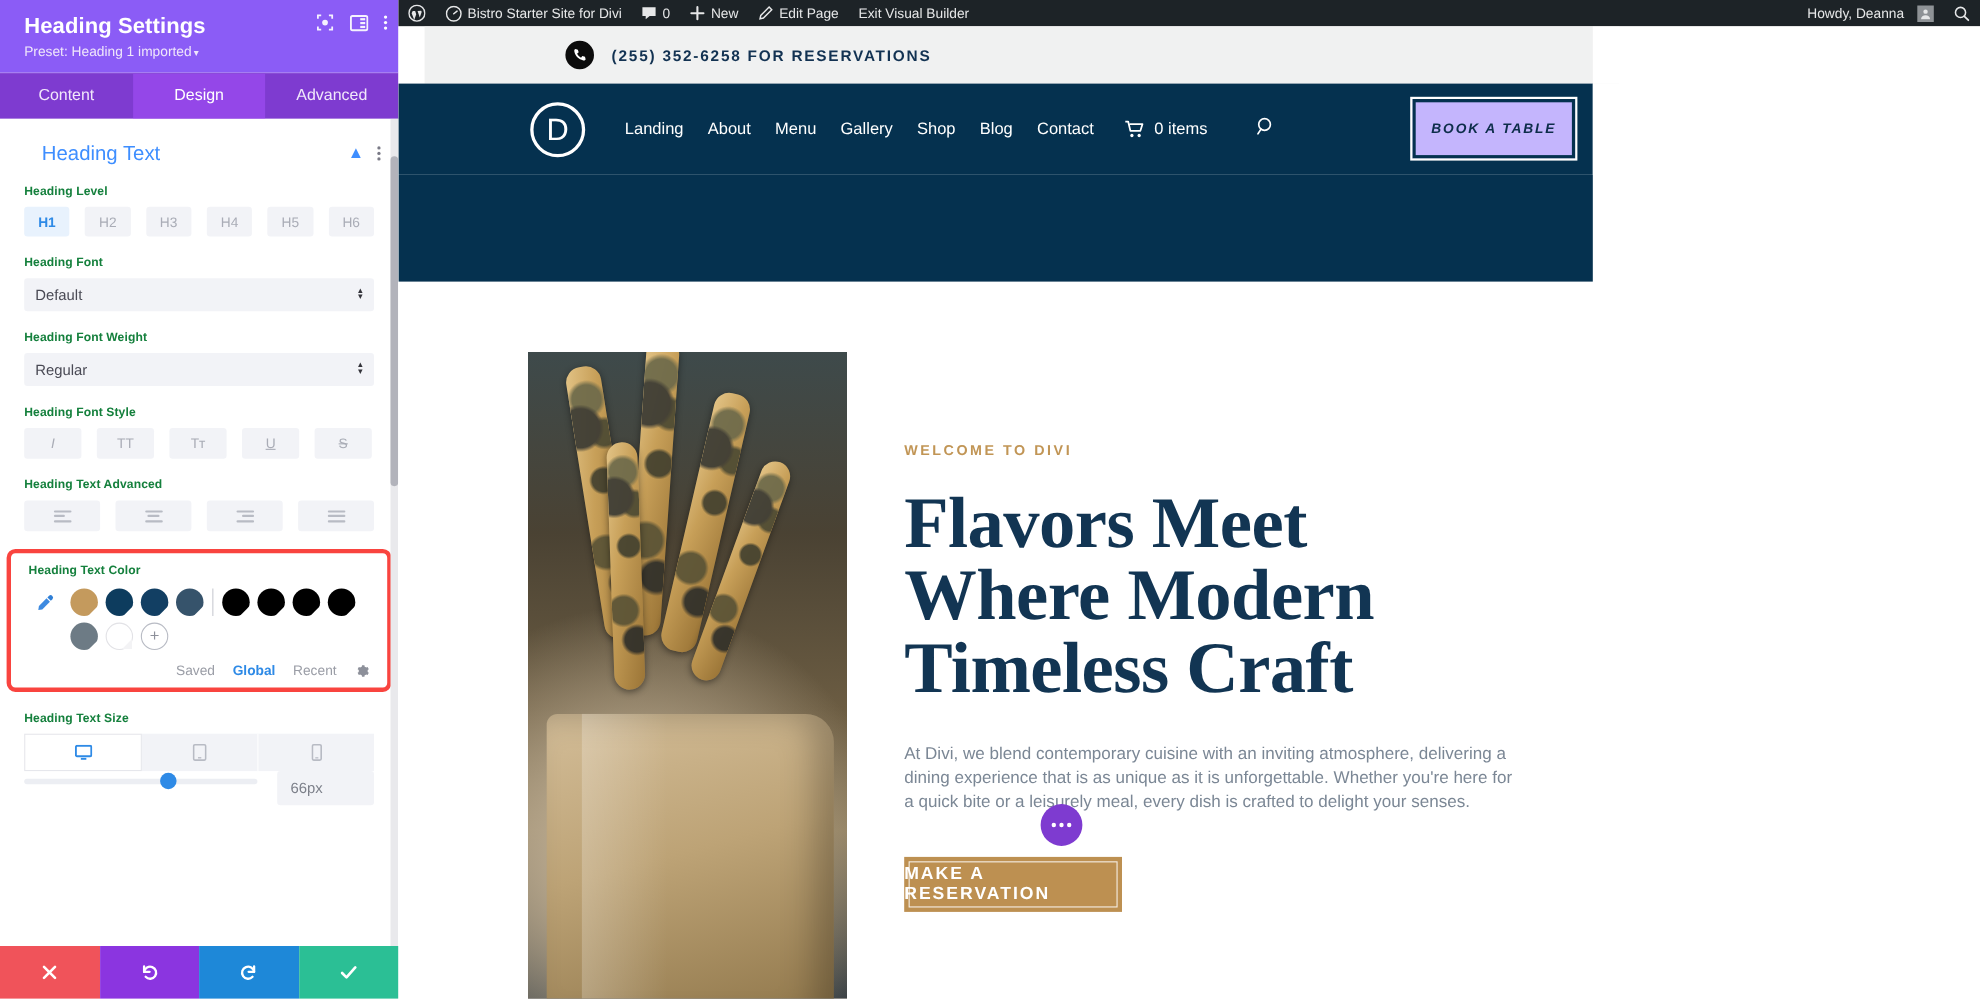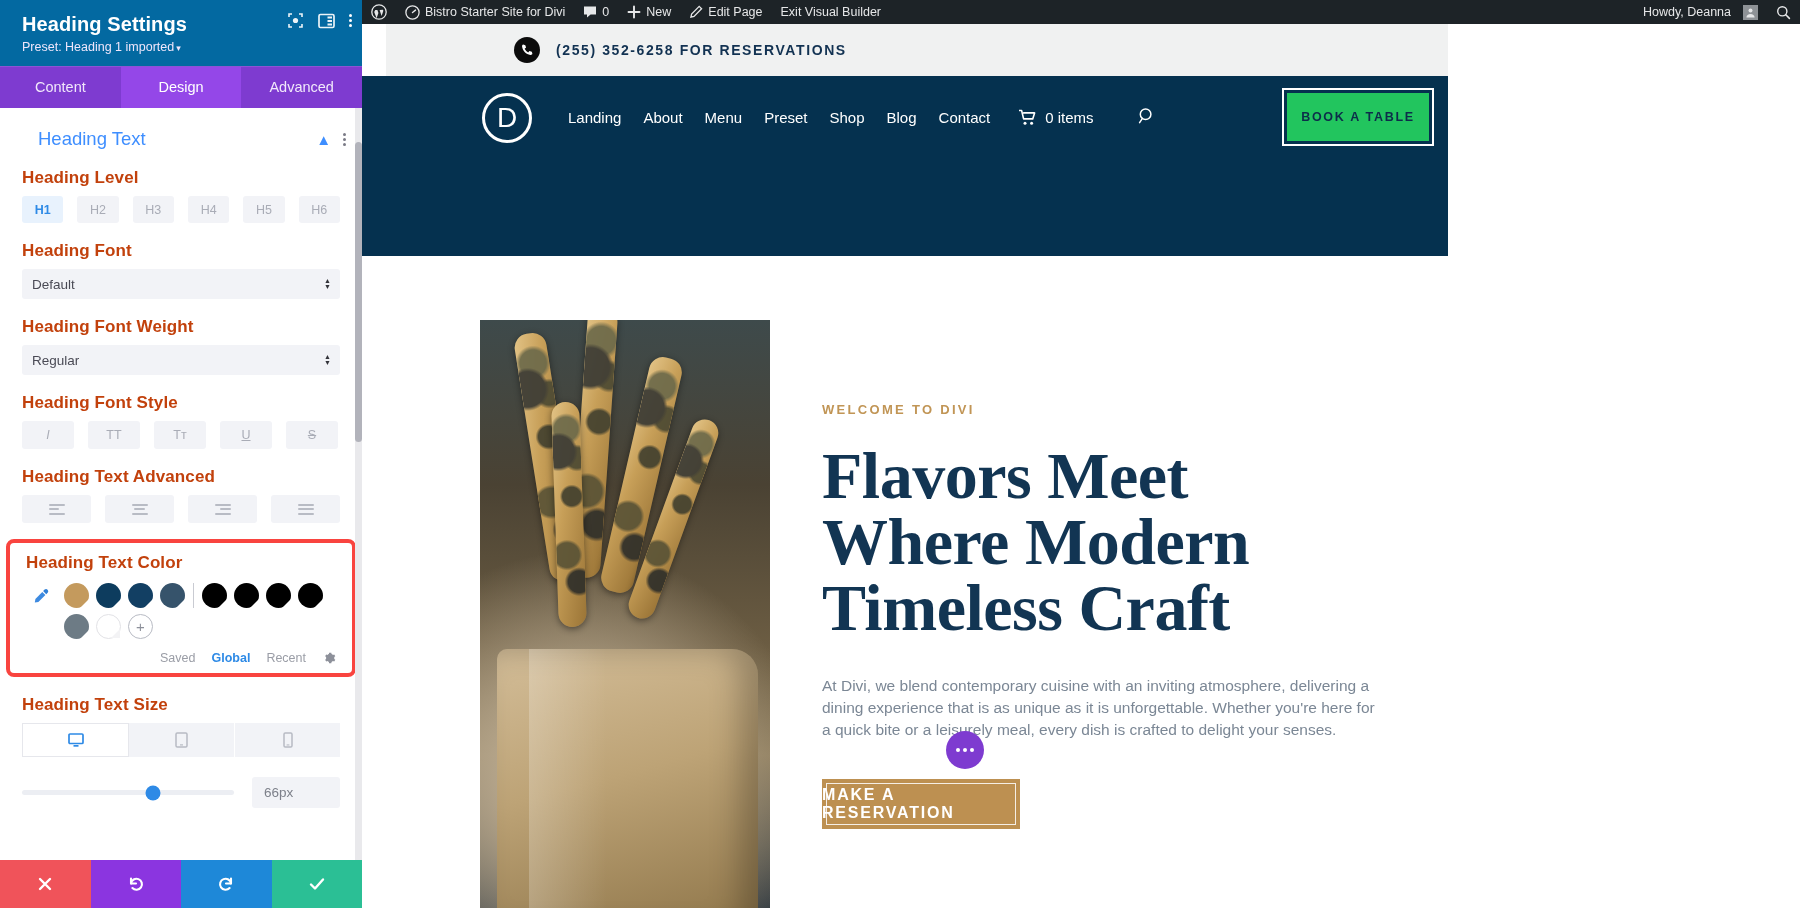--- a/index.html
+++ b/index.html
@@ -12,21 +12,21 @@
 
   
   .panel {
     position: absolute; left: 0; top: 0;
     width: 362px; height: 908px;
     background: #fff;
     display: flex; flex-direction: column;
     z-index: 50;
   }
   .panel-head {
-    background: #0369a1; color: #fff;
+    background: #8b5cf6; color: #fff;
     padding: 12px 14px 10px 22px;
     position: relative;
   }
   .panel-head .title {
     font-size: 20px; font-weight: bold; letter-spacing: .1px;
     line-height: 24px;
   }
   .panel-head .preset {
     font-size: 12.5px; margin-top: 4px; color: #efe6fb;
     line-height: 15px;
@@ -67,21 +67,21 @@
     display: flex; align-items: center; padding: 20px 16px 0 38px;
   }
   .section-title {
     font-size: 18.5px; color: #3e8eff; font-weight: normal; flex: 1;
   }
   .section-title-row .chev { color: #3e8eff; font-size: 15px; margin-right: 12px; cursor: pointer; }
   .dots-v.dark i { background: #7a7a86; }
 
   .field { padding: 0 22px; margin-top: 18px; }
   .field-label {
-    font-size: 17px; color: #c2410c; font-weight: bold;
+    font-size: 11px; color: #15803d; font-weight: bold;
     margin-bottom: 8px; letter-spacing: .1px;
   }
   .seg {
     display: flex; gap: 14px;
   }
   .seg .opt {
     flex: 1; background: #f2f3f7; border-radius: 3px;
     height: 27px; display: flex; align-items: center; justify-content: center;
     font-size: 12.5px; color: #a9acb6; cursor: pointer;
   }
@@ -154,21 +154,21 @@
 
   .device-seg { display: flex; border-bottom: 0; }
   .device-seg .dopt {
     flex: 1; height: 34px; background: #f2f3f7;
     display: flex; align-items: center; justify-content: center;
     cursor: pointer; border-right: 1px solid #fff;
   }
   .device-seg .dopt:last-child { border-right: 0; }
   .device-seg .dopt.active { background: #fff; border: 1px solid #e6e7ec; }
 
-  .slider-row { display: flex; align-items: center; padding: 0 22px; margin-top: 20px; gap: 18px; }
+  .slider-row { display: flex; padding: 0 22px; gap: 18px; }
   .slider { flex: 1; position: relative; height: 18px; display: flex; align-items: center; }
   .slider .rail { height: 5px; width: 100%; background: #eceef3; border-radius: 3px; }
   .slider .knob {
     position: absolute; left: 62%; top: 50%; transform: translate(-50%,-50%);
     width: 15px; height: 15px; border-radius: 50%; background: #2e8ae6; cursor: pointer;
   }
   .size-val {
     width: 88px; height: 31px; background: #f2f3f7; border-radius: 3px;
     display: flex; align-items: center; padding: 0 12px;
     font-size: 13.5px; color: #7d808a;
@@ -230,25 +230,26 @@
   }
   .nav-links { display: flex; align-items: center; gap: 22px; }
   .nav-links a {
     color: #fff; font-size: 15px; text-decoration: none; cursor: pointer;
     font-weight: 500;
   }
   .cart { display: flex; align-items: center; gap: 8px; color: #fff; font-size: 15px; cursor: pointer; margin-left: 6px; }
   .nav-search { margin-left: 22px; cursor: pointer; }
   .book-btn {
     position: absolute; left: 922px; top: 14px;
-    width: 148px; height: 54px; background: #22c55e;
+    width: 148px; height: 54px; background: #c4b5fd;
     border: 3px solid #05314f; outline: 2px solid #fff;
     display: flex; align-items: center; justify-content: center;
     color: #0d2d4a; font-size: 12.5px; font-weight: bold; letter-spacing: 1.7px;
     cursor: pointer;
+    font-style: italic;
   }
   .nav-white-fill {
     position: absolute; left: 1086px; top: 0; width: 352px; height: 83px; background: #fff;
   }
   .topbar-white-fill {
     position: absolute; left: 1086px; top: 0; width: 352px; height: 52px; background: #fff;
   }
   .hero {
     position: relative; height: 749px; background: #fff;
   }
@@ -641,21 +642,21 @@
     <div class="topbar-white-fill"></div>
   </div>
 
   <div style="position:relative;">
     <div class="navbar">
       <div class="logo-d">D</div>
       <div class="nav-links">
         <a>Landing</a>
         <a>About</a>
         <a>Menu</a>
-        <a>Preset</a>
+        <a>Gallery</a>
         <a>Shop</a>
         <a>Blog</a>
         <a>Contact</a>
         <span class="cart">
           <svg width="19" height="17" viewBox="0 0 19 17">
             <path d="M1 1.5h2.6l2 8.4h9.1l1.9-6H5.1" fill="none" stroke="#fff" stroke-width="1.6" stroke-linejoin="round"></path>
             <circle cx="7" cy="14.2" r="1.5" fill="#fff"></circle>
             <circle cx="13.6" cy="14.2" r="1.5" fill="#fff"></circle>
           </svg>
           <span>0 items</span>

